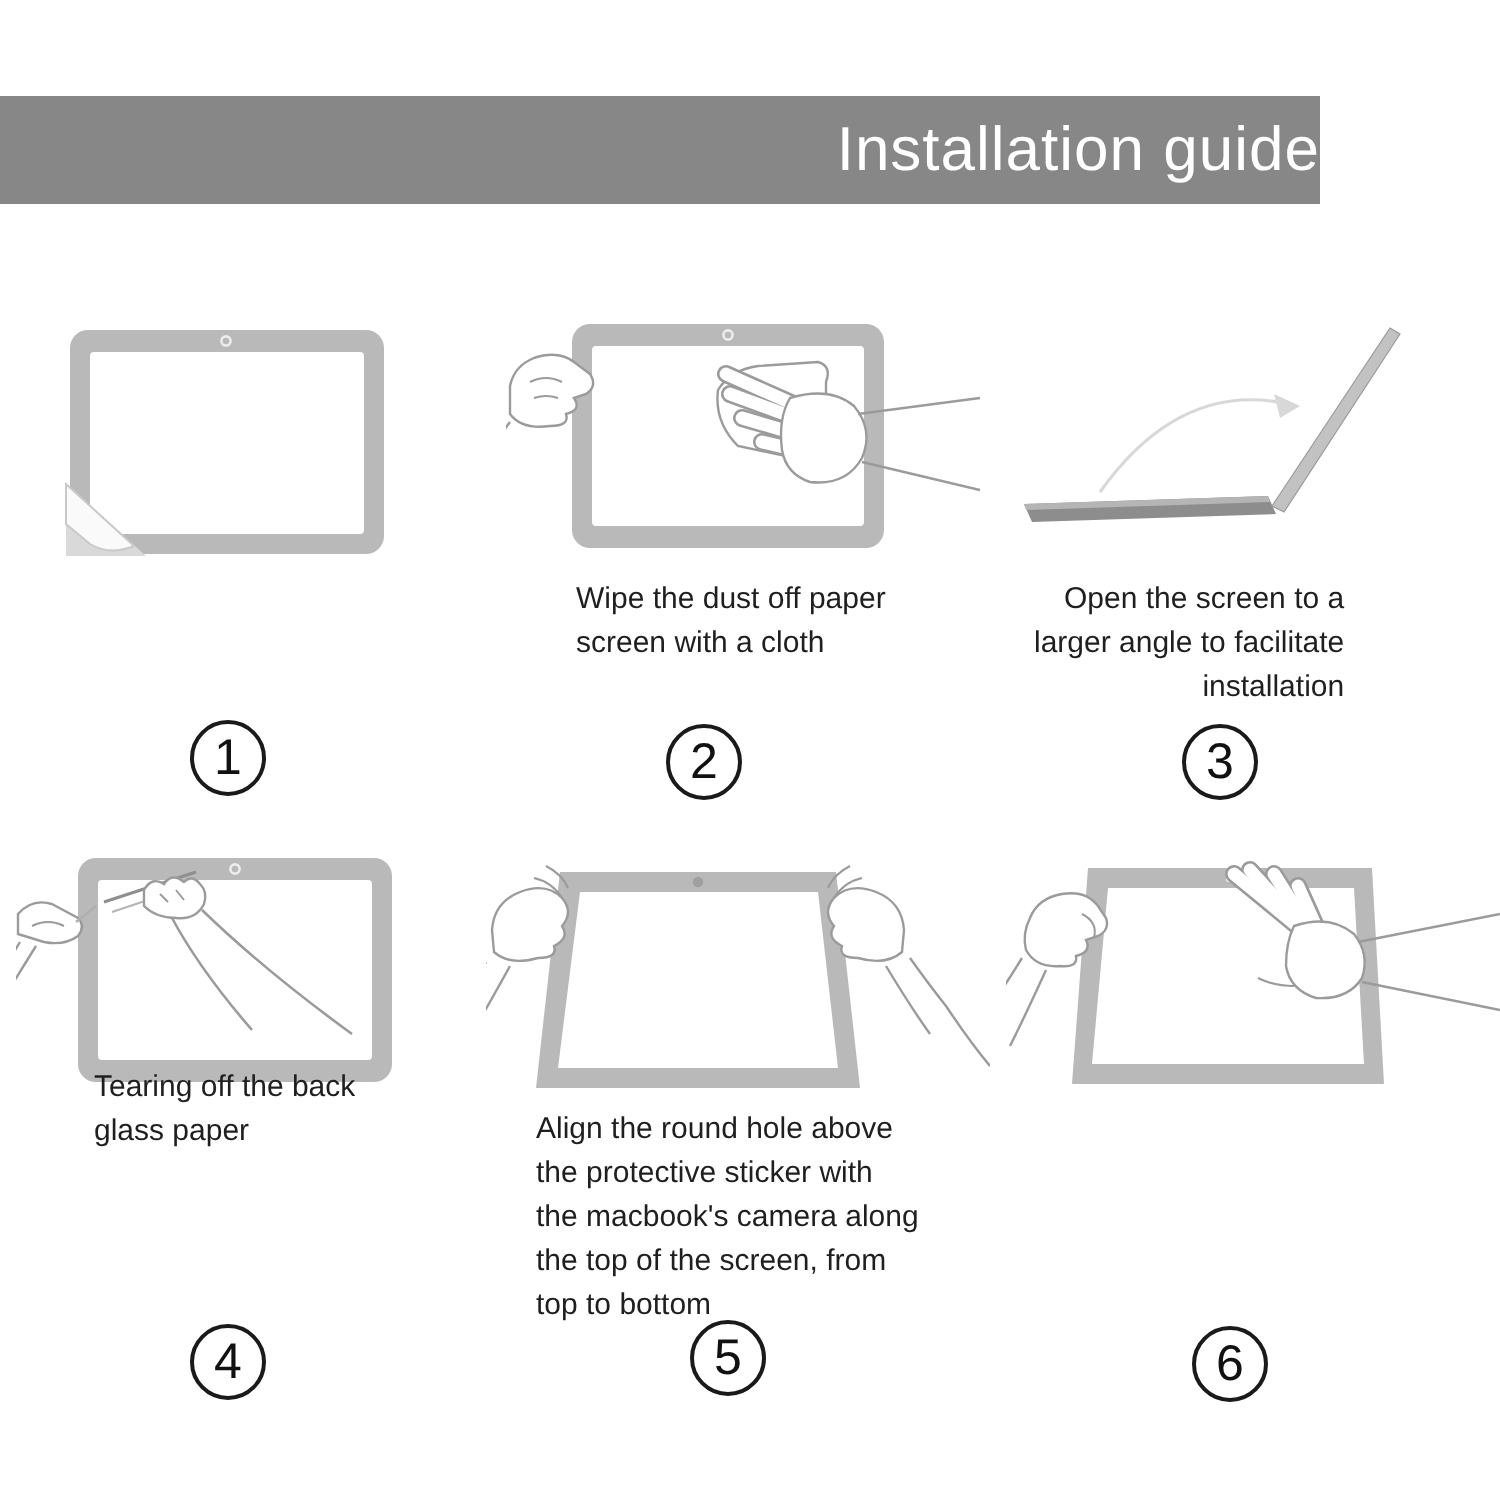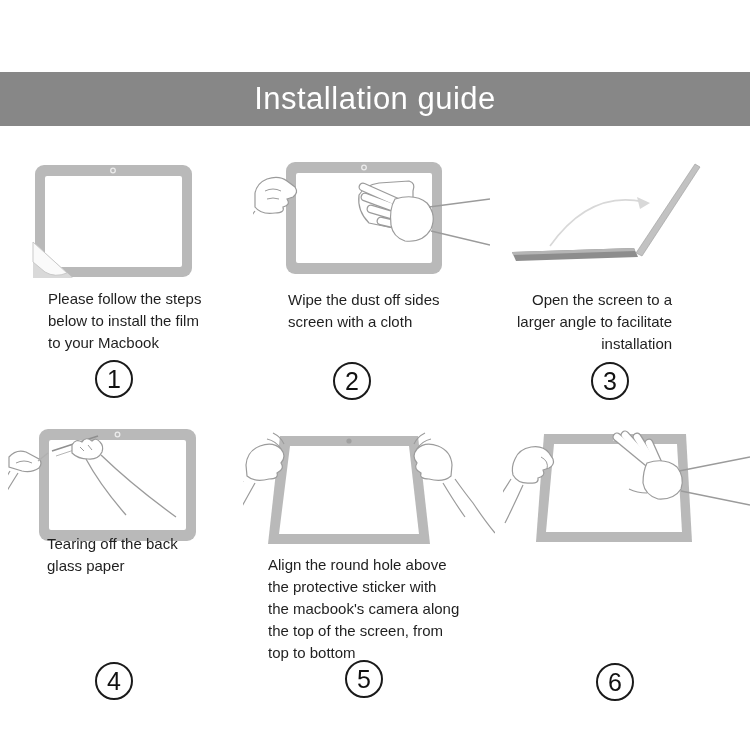--- a/index.html
+++ b/index.html
@@ -1,22 +1,22 @@
 <!DOCTYPE html>
 <html><head>
 <meta charset="utf-8">
 <style>
   html,body{margin:0;padding:0;}
   #canvas{
     position:relative;width:750px;height:750px;background:#ffffff;overflow:hidden;
     font-family:"Liberation Sans","DejaVu Sans",sans-serif;
   }
   .header{
-    position:absolute;left:0;top:48px;width:750px;height:54px;
-    background:#878787;display:flex;align-items:center;justify-content:center;margin-top:24px;
+    position:absolute;left:0;top:48px;width:660px;height:54px;
+    background:#878787;display:flex;align-items:center;justify-content:flex-end;
   }
   .header-title{color:#ffffff;font-size:31px;letter-spacing:0.5px;}
   .ill{position:absolute;}
   .caption{
     position:absolute;font-size:15px;line-height:22px;color:#1f1f1f;
     white-space:pre-line;text-align:left;
   }
   .num-badge{
     position:absolute;width:38px;height:38px;border:2px solid #1a1a1a;border-radius:50%;
     display:flex;align-items:center;justify-content:center;box-sizing:border-box;
@@ -133,24 +133,21 @@
       </g>
       <path d="M144,40 Q162,34 174,44 Q182,54 178,66 Q171,77 155,76 Q142,72 140,60 Q140,48 144,40 Z" fill="#ffffff" stroke="#9b9b9b" stroke-width="1.2"></path>
       <path d="M144,70 Q134,70 126,66" fill="none" stroke="#9b9b9b" stroke-width="1.1"></path>
       <path d="M176,48 L247,34 M178,68 L247,82" fill="none" stroke="#9b9b9b" stroke-width="1.3"></path>
       <path d="M12,36 Q16,26 28,24 Q40,22 46,30 L50,36 Q52,42 46,45 L40,47 Q43,53 35,55 Q36,61 27,60 Q15,61 10,52 Q8,44 12,36 Z" fill="#ffffff" stroke="#9b9b9b" stroke-width="1.2"></path>
       <path d="M38,34 Q46,38 44,46" fill="none" stroke="#9b9b9b" stroke-width="1"></path>
       <path d="M8,56 Q-2,72 -10,84 M20,62 Q10,84 2,100" fill="none" stroke="#9b9b9b" stroke-width="1.2"></path>
     </svg>
   </div>
 
-  <div class="caption" style="left:48px;top:288px;">Please follow the steps
-below to install the film
-to your Macbook</div>
-  <div class="caption" style="left:288px;top:289px;">Wipe the dust off sides
+  <div class="caption" style="left:288px;top:289px;">Wipe the dust off paper
 screen with a cloth</div>
   <div class="caption" style="left:517px;top:289px;text-align:right;">Open the screen to a
 larger angle to facilitate
 installation</div>
   <div class="caption" style="left:47px;top:533px;">Tearing off the back
 glass paper</div>
   <div class="caption" style="left:268px;top:554px;">Align the round hole above
 the protective sticker with
 the macbook's camera along
 the top of the screen, from

